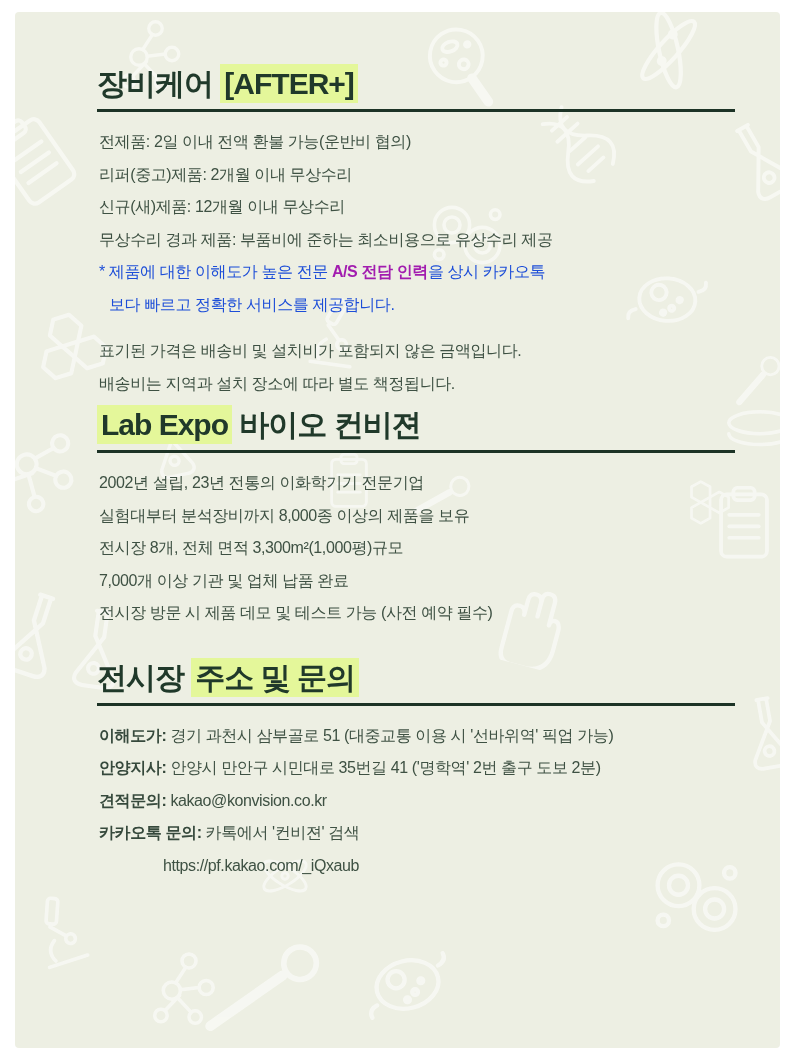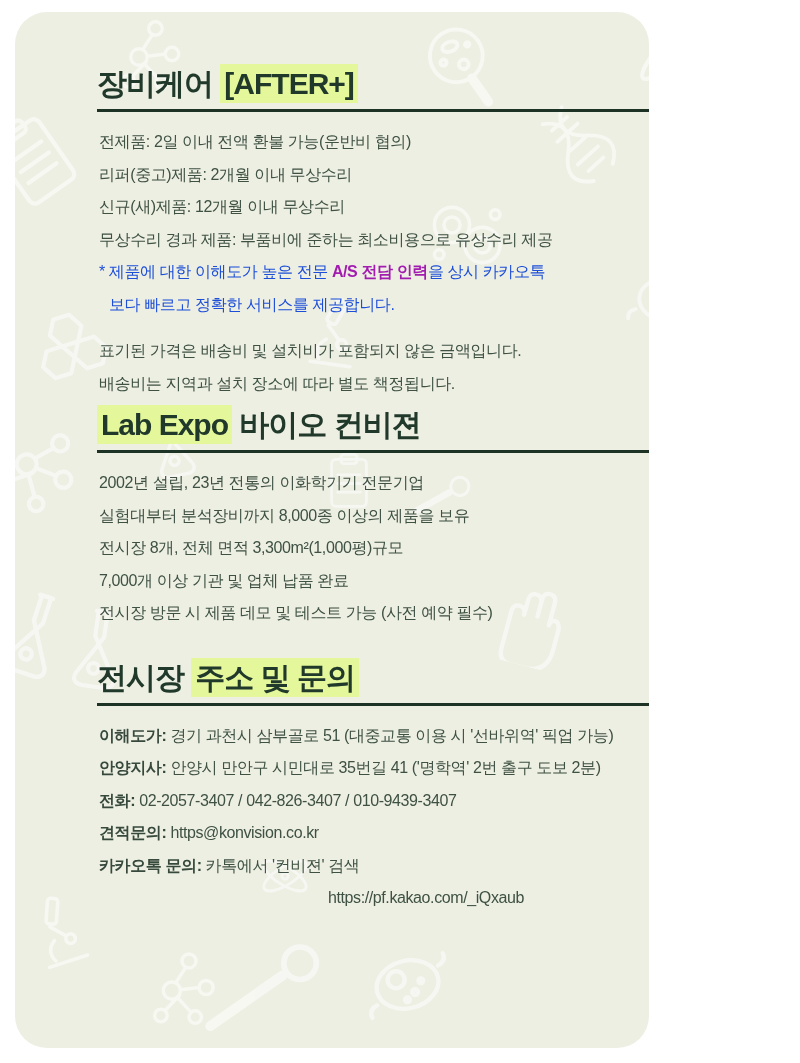--- a/index.html
+++ b/index.html
@@ -2,22 +2,22 @@
 <html><head>
 <meta charset="utf-8">
 <style>
   html,body{margin:0;padding:0;}
   body{
     width:800px;height:1063px;background:#ffffff;position:relative;
     font-family:"Liberation Sans","DejaVu Sans",sans-serif;
     -webkit-font-smoothing:antialiased;
   }
   .card{
-    position:absolute;left:15px;top:12px;width:634px;height:1036px;
-    background:#edefe3;border-radius:32px;overflow:hidden;
+    position:absolute;left:15px;top:12px;width:765px;height:1036px;
+    background:#edefe3;border-radius:4px;overflow:hidden;
   }
   .wm{position:absolute;left:0;top:0;z-index:1;pointer-events:none;}
   .content{position:relative;z-index:2;}
 
   .sec-title{
     margin-left:82px;width:638px;
     font-size:30px;font-weight:700;color:#20392a;line-height:36px;
     letter-spacing:-1px;padding-bottom:7px;border-bottom:3px solid #1d3326;
     white-space:nowrap;
   }
@@ -30,21 +30,21 @@
 
   .sec-body{
     margin:14px 0 0 84px;
     font-size:16px;line-height:32.5px;color:#3e5143;
     letter-spacing:-0.4px;white-space:nowrap;
   }
   .green{color:#1d4ed8;}
   .green-bold{color:#a21caf;font-weight:700;}
   .note2{padding-left:10px;}
   .lbl{font-weight:700;color:#36493c;}
-  .url-line{margin-left:104px;text-align:center;}
+  .url-line{margin-left:64px;}
 </style>
 </head>
 <body>
 
 <div class="card">
 
   <svg class="wm" width="765" height="1036" viewBox="0 0 765 1036" stroke="#ffffff" fill="none" stroke-width="4.5" stroke-linecap="round" stroke-linejoin="round" opacity="0.55">
     <defs>
       <symbol id="i-molecule" viewBox="0 0 100 100">
         <circle cx="50" cy="14" r="9"></circle>
@@ -195,20 +195,19 @@
       <div>실험대부터 분석장비까지 8,000종 이상의 제품을 보유</div>
       <div>전시장 8개, 전체 면적 3,300m²(1,000평)규모</div>
       <div>7,000개 이상 기관 및 업체 납품 완료</div>
       <div>전시장 방문 시 제품 데모 및 테스트 가능 (사전 예약 필수)</div>
     </div>
 
     <div class="sec-title t4"><span>전시장 </span><span class="hl">주소 및 문의</span></div>
     <div class="sec-body">
       <div><span class="lbl">이해도가:</span><span> 경기 과천시 삼부골로 51 (대중교통 이용 시 '선바위역' 픽업 가능)</span></div>
       <div><span class="lbl">안양지사:</span><span> 안양시 만안구 시민대로 35번길 41 ('명학역' 2번 출구 도보 2분)</span></div>
-      <div><span class="lbl">전화:</span><span> 02-2057-3407 / 042-826-3407 / 010-9439-3407</span></div>
-      <div><span class="lbl">견적문의:</span><span> https@konvision.co.kr</span></div>
+      <div><span class="lbl">견적문의:</span><span> kakao@konvision.co.kr</span></div>
       <div><span class="lbl">카카오톡 문의:</span><span> 카톡에서 '컨비젼' 검색</span></div>
       <div class="url-line">https://pf.kakao.com/_iQxaub</div>
     </div>
 
   </div>
 </div>
 
 </body></html>

